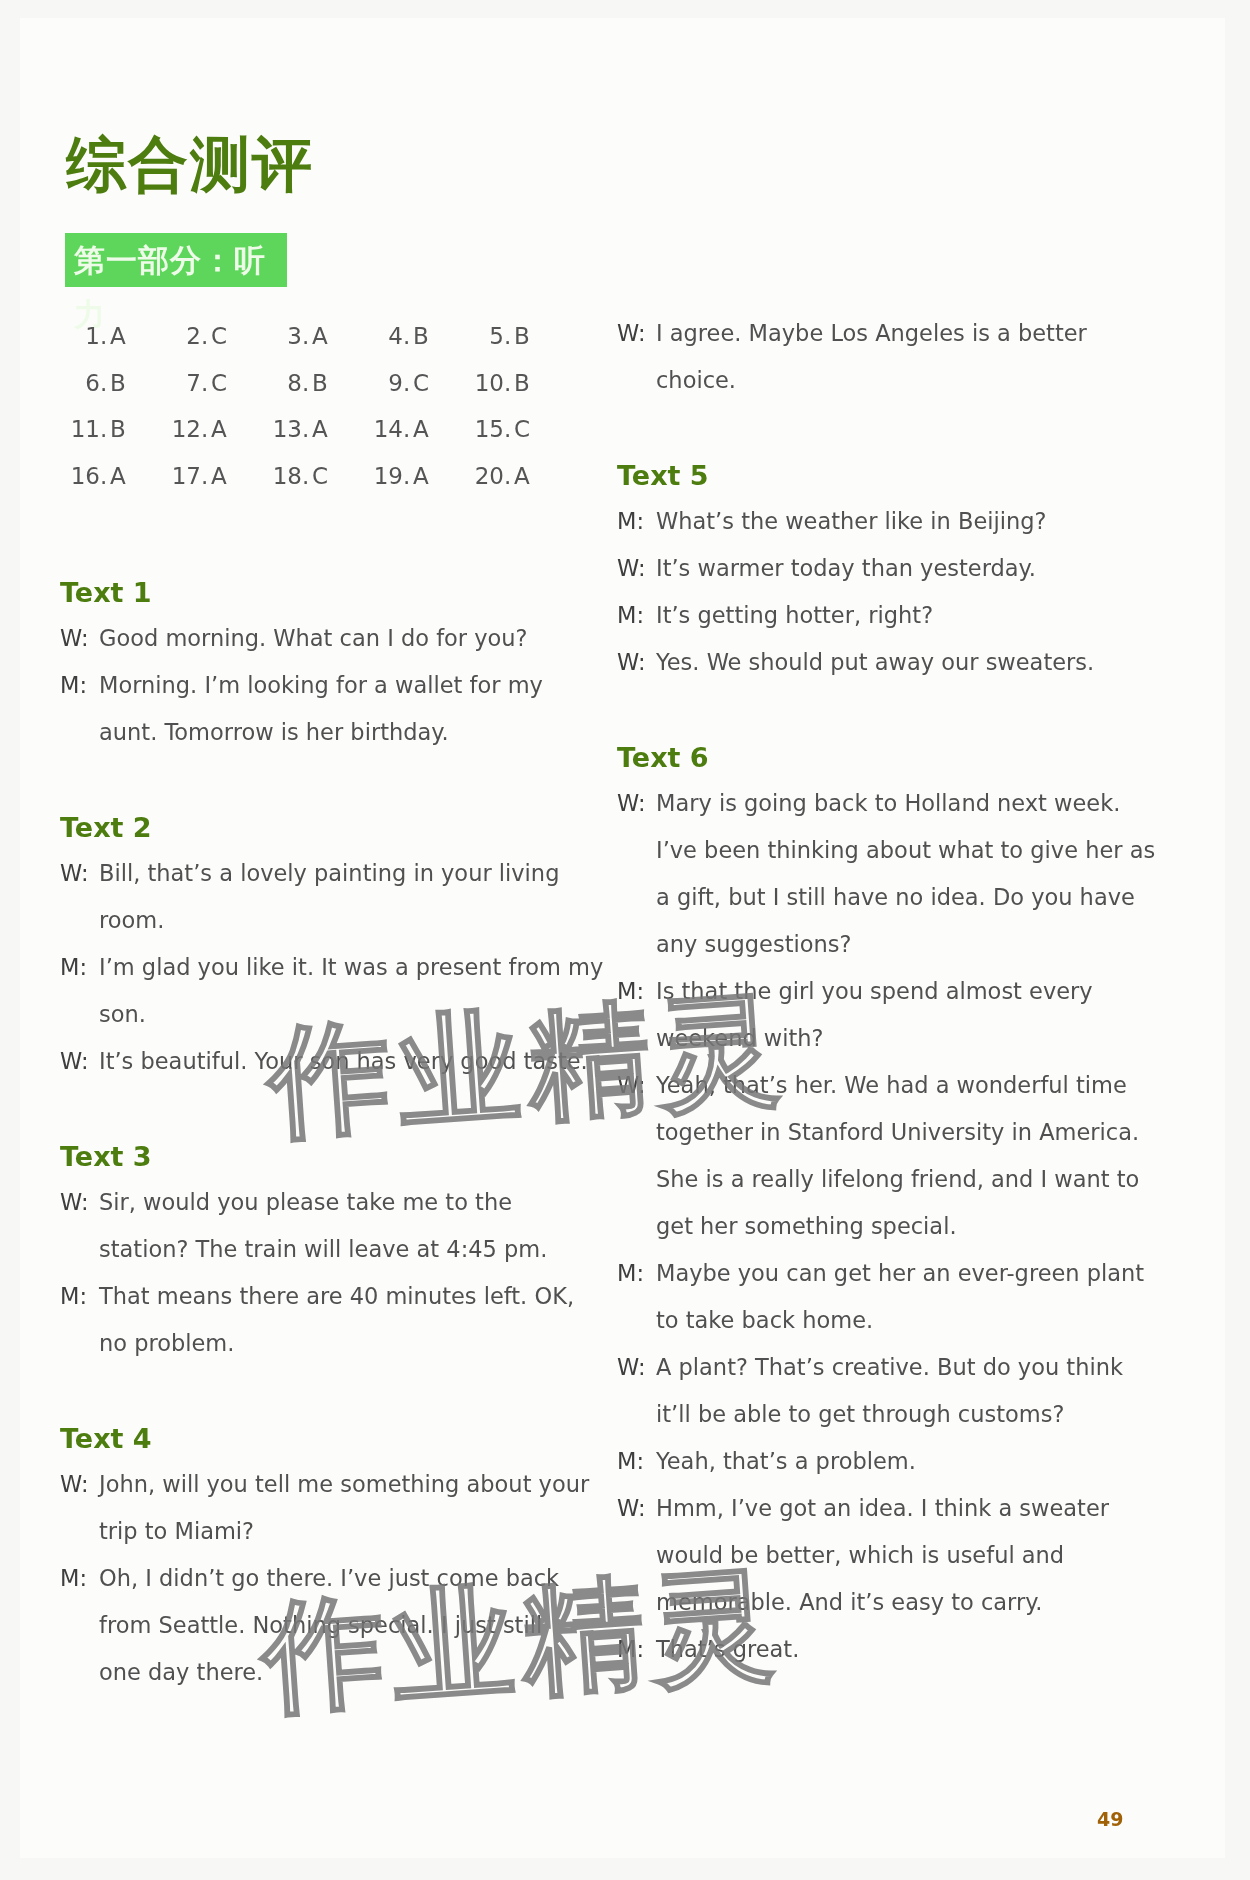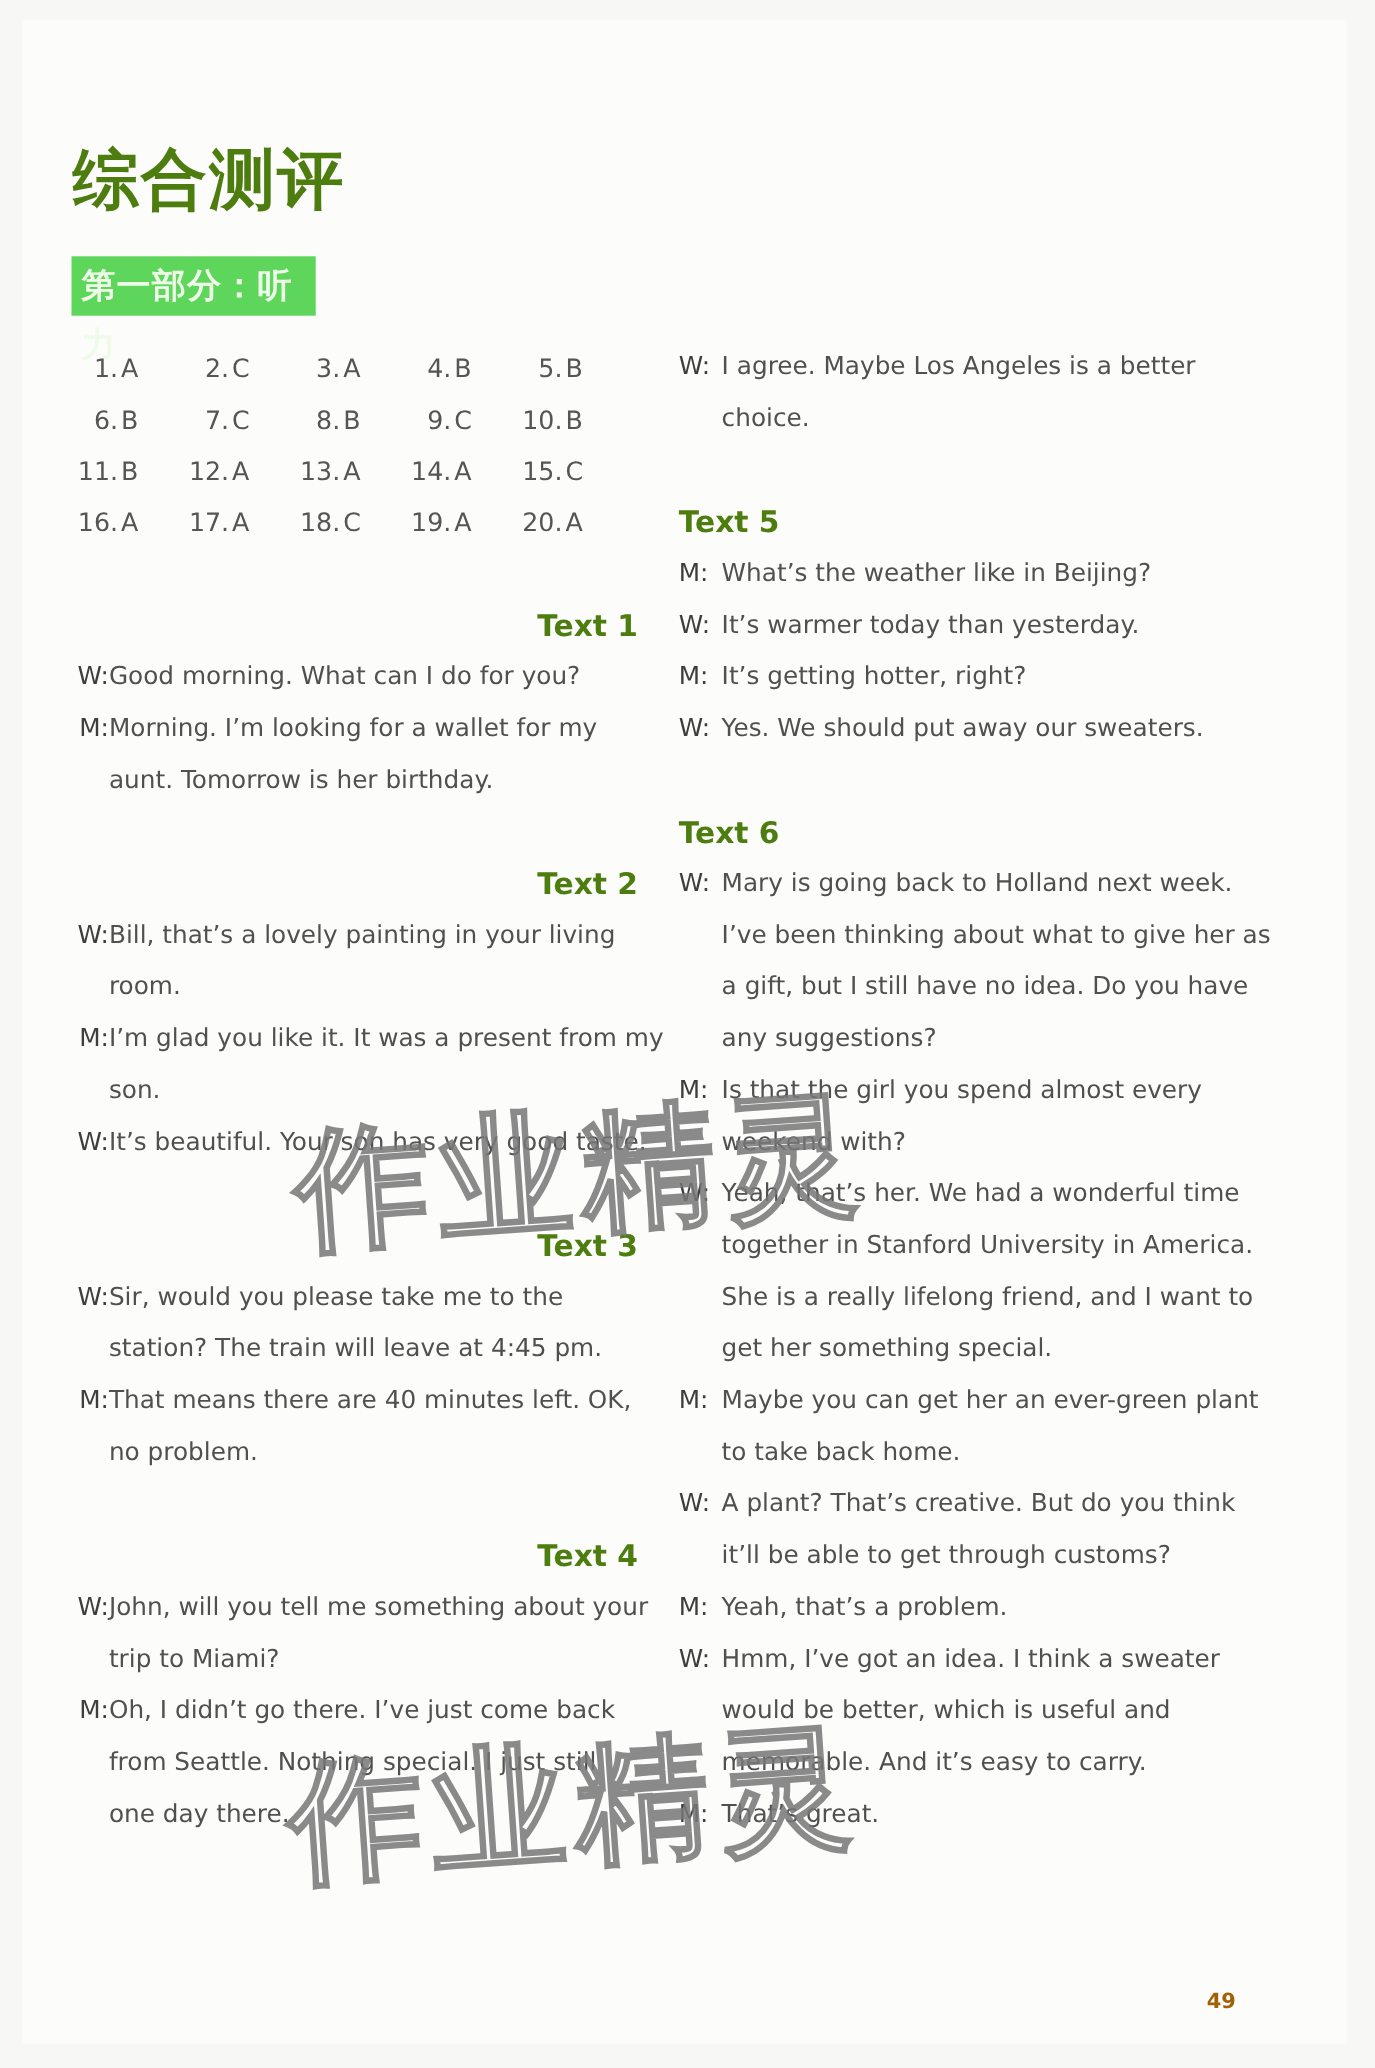--- a/index.html
+++ b/index.html
@@ -27,21 +27,21 @@
   .answers { position: absolute; left: 58px; top: 316px; }
   .ans-row { height: 46.5px; display: flex; }
   .ans {
     width: 101px; font-size: 23px; color: #555; line-height: 40px;
     display: flex;
   }
   .ans .num { width: 42px; text-align: right; }
   .ans .dot { width: 10px; }
   .ans .letter { width: 30px; }
   .col { position: absolute; width: 520px; }
-  .col.left { left: 60px; top: 548px; text-align: right; }
+  .col.left { left: 60px; top: 571px; }
   .col.right { left: 617px; top: 310px; }
   .section { margin-bottom: 0; }
   .sec-title {
     color: #4d7c0f; font-size: 27px; font-weight: bold; line-height: 44px;
     height: 44px;
   }
   .line {
     display: flex; font-size: 22.5px; line-height: 47px; height: 47px; white-space: nowrap;
     color: #505050;
   }

